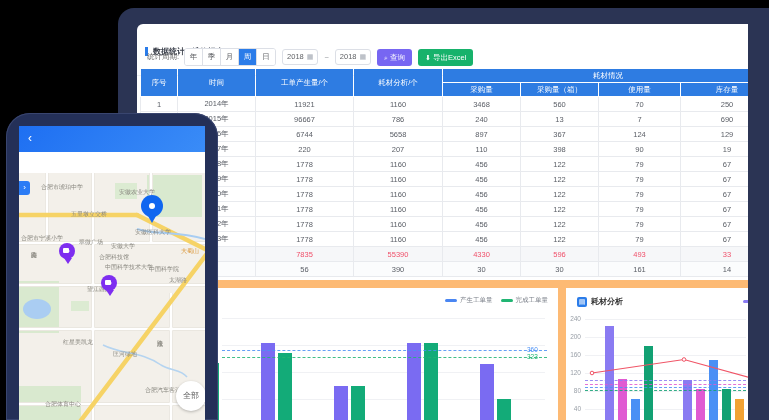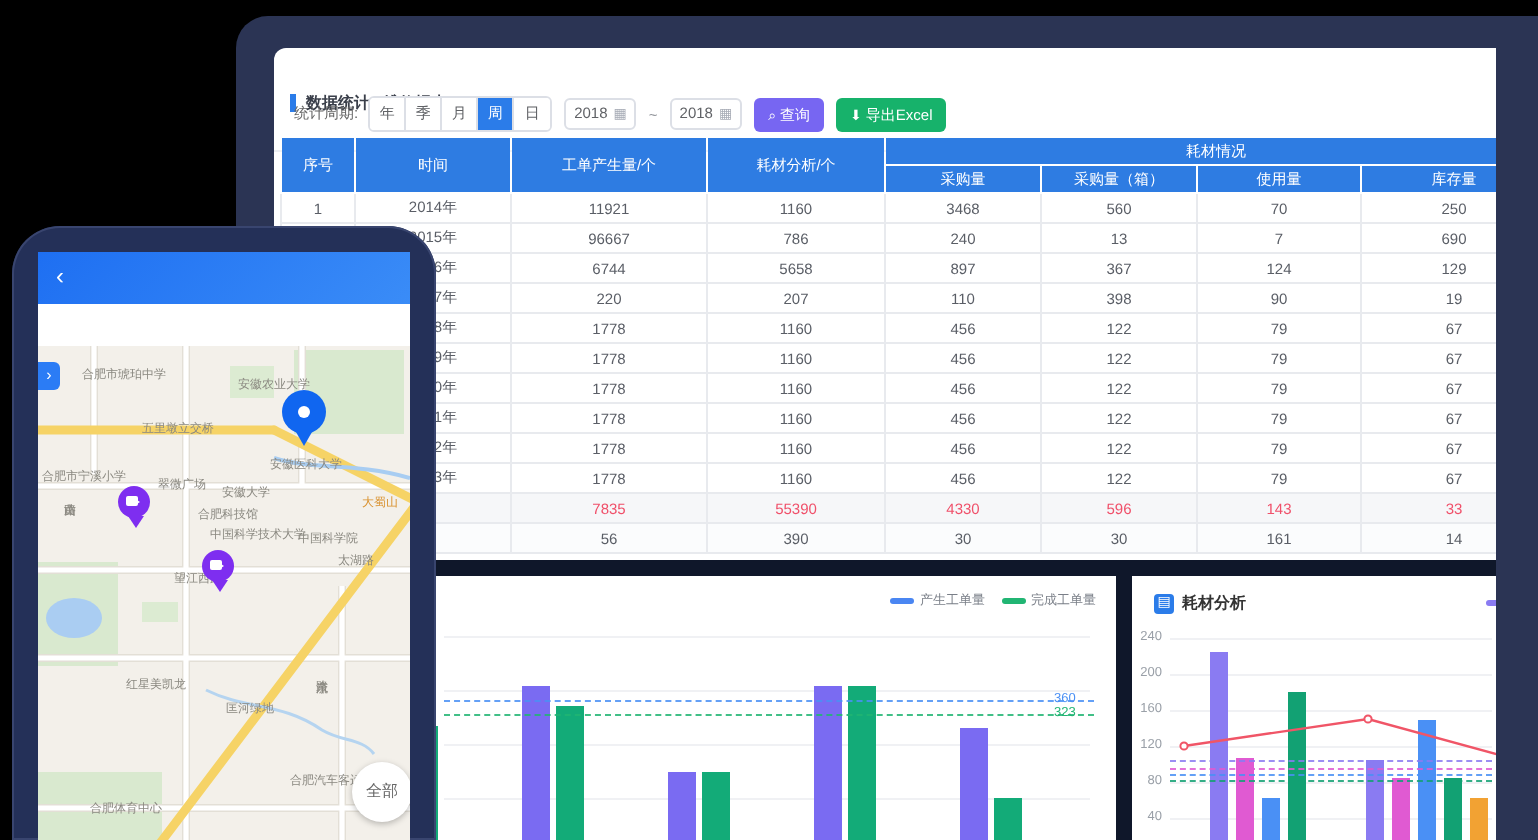--- a/index.html
+++ b/index.html
@@ -39,21 +39,21 @@
   #tblWrap { position:absolute; left:3px; top:44px; width:633px; }
   table { border-collapse:collapse; table-layout:fixed; width:633px; font-size:7.5px; }
   th,td { border:1px solid #e8eaee; text-align:center; overflow:hidden; white-space:nowrap; }
   thead th { background:#2e7ce2; color:#fff; border:1px solid rgba(255,255,255,.25);
     font-weight:normal; height:14px; }
   tbody td { height:15px; color:#5a5e66; background:#fff; }
   tr.totalRow td { background:#f6f7f9; color:#f0506a; }
   tr.avgRow td { background:#fbfcfd; color:#5a5e66; }
 
   
-  #chartBand { position:absolute; left:0; top:256px; width:611px; height:140px; background:#0f172a; }
+  #chartBand { position:absolute; left:0; top:256px; width:611px; height:140px; background:#fdba74; }
   .card { position:absolute; top:8px; background:#fff; height:140px; }
   #leftCard { left:8px; width:413px; }
   #rightCard { left:429px; width:195px; }
   .legend { position:absolute; display:flex; gap:8px; font-size:6.5px; color:#7a7f88; }
   #leftLegend { right:10px; top:8px; }
   .legend .sw { display:inline-block; width:12px; height:3px; border-radius:2px; margin-right:3px; vertical-align:middle; }
   .grid { position:absolute; height:1px; background:#f0f1f4; }
   .refline { position:absolute; height:0; border-top:1px dashed; opacity:.85; }
   .refLbl { position:absolute; font-size:6.5px; }
   .vbar { position:absolute; }
@@ -261,21 +261,21 @@
               <td>122</td>
               <td>79</td>
               <td>67</td>
             </tr>
             <tr class="totalRow">
               <td colspan="2">合计</td>
               <td>7835</td>
               <td>55390</td>
               <td>4330</td>
               <td>596</td>
-              <td>143</td>
+              <td>493</td>
               <td>33</td>
             </tr>
             <tr class="avgRow">
               <td colspan="2">平均值</td>
               <td>56</td>
               <td>390</td>
               <td>30</td>
               <td>30</td>
               <td>161</td>
               <td>14</td>

